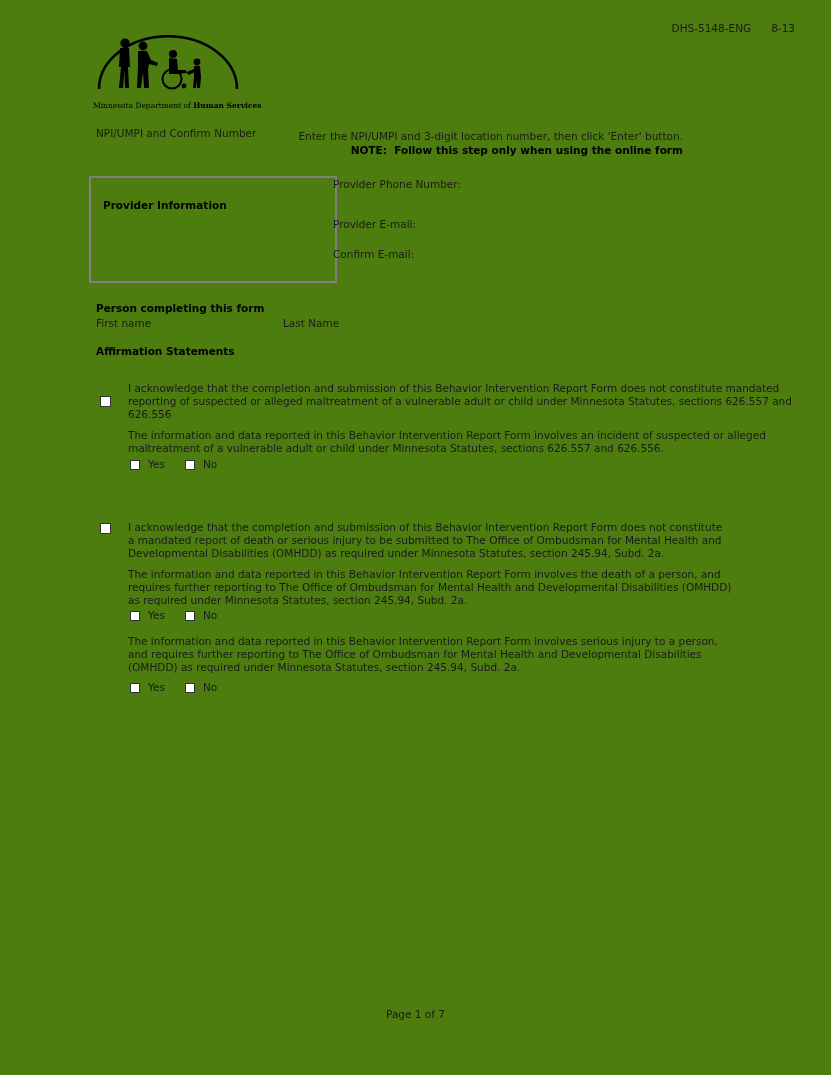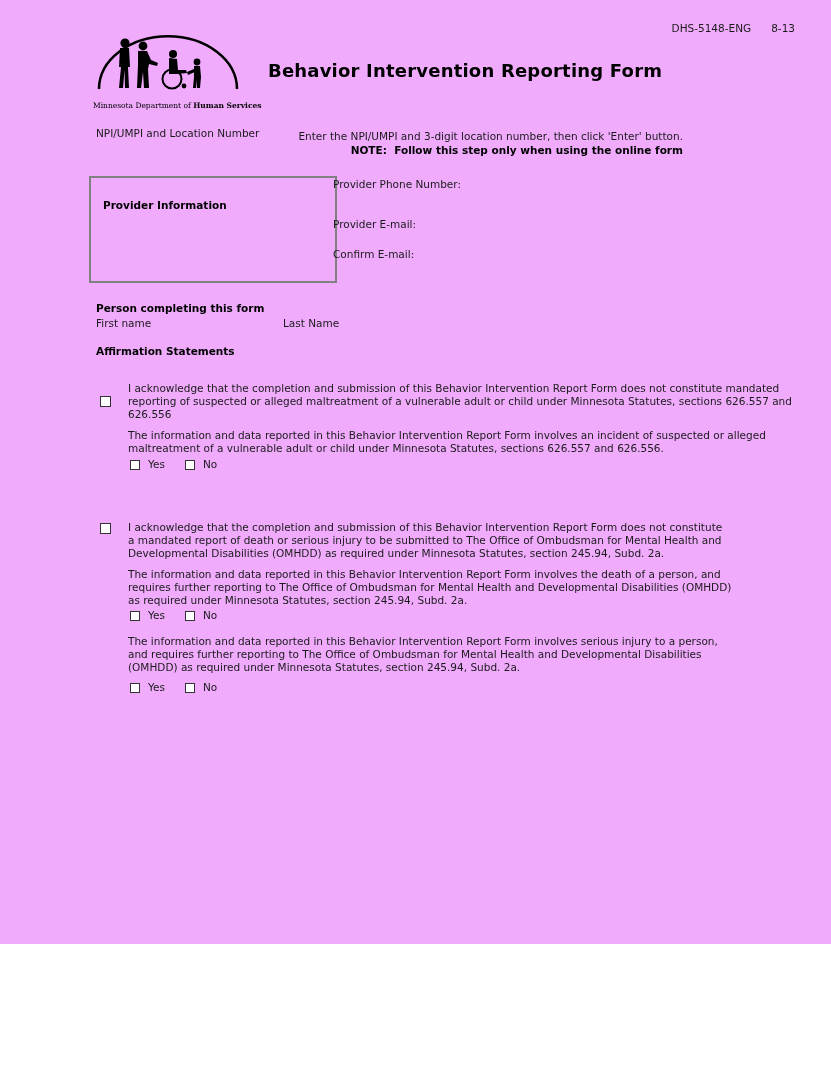--- a/index.html
+++ b/index.html
@@ -1,20 +1,20 @@
 <!DOCTYPE html>
 <html><head>
 <meta charset="utf-8">
 <style>
   html,body { margin:0; padding:0; background:#ffffff; }
   .page {
     position: relative;
     width: 831px;
-    height: 944px;
-    background: #f0abfc;
+    height: 1075px;
+    background: #4d7c0f;
     font-family: "DejaVu Sans", "Liberation Sans", sans-serif;
     font-size: 10.5px;
     color: #1a1a1a;
     overflow: hidden;
   }
   .abs { position: absolute; }
   .b { font-weight: bold; color:#000; }
   .bi { font-weight: bold; color:#000; }
   .t { line-height: 13px; }
   .multiline { white-space: pre-line; line-height: 13px; }
@@ -103,23 +103,22 @@
       <circle cx="79" cy="46" r="9.5" fill="none" stroke="#000" stroke-width="2"></circle>
       <circle class="fill" cx="91" cy="53" r="2.4"></circle>
 
       <circle class="fill" cx="104" cy="29" r="3.4"></circle>
       <path class="fill" d="M101,33 L107,33 L108,44 L107,55 L104,55 L104,47 L103,55 L100,55 L101,44 Z"></path>
       <path class="fill" d="M94,39 L101,36 L102,39 L95,42 Z"></path>
     </svg>
     <div class="logo-caption"><span>Minnesota Department of </span><span class="b">Human Services</span></div>
   </div>
 
-  <div class="abs page-title">Behavior Intervention Reporting Form</div>
 
-  <div class="abs npi-label t">NPI/UMPI and Location Number</div>
+  <div class="abs npi-label t">NPI/UMPI and Confirm Number</div>
   <div class="abs npi-instructions">
     <div>Enter the NPI/UMPI and 3-digit location number, then click 'Enter' button.</div>
     <div class="bi keep-space">NOTE:  Follow this step only when using the online form</div>
   </div>
 
   <div class="abs provider-box">
     <span class="b">Provider Information</span>
   </div>
   <div class="abs provider-phone t">Provider Phone Number:</div>
   <div class="abs provider-email t">Provider E-mail:</div>

